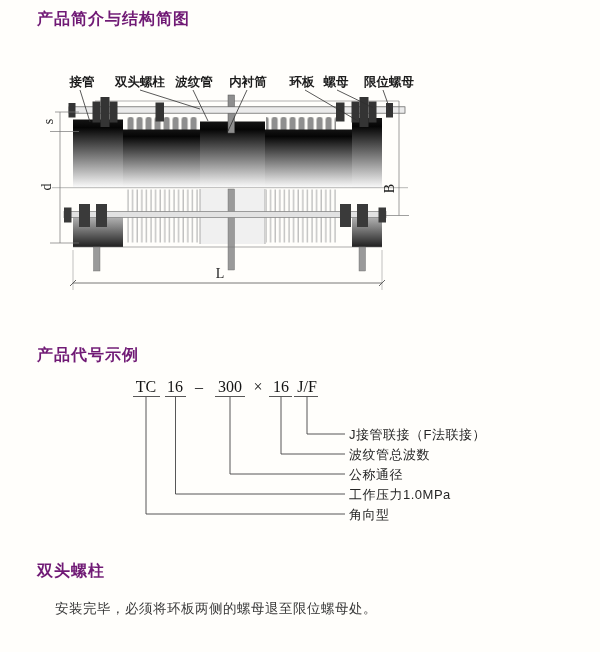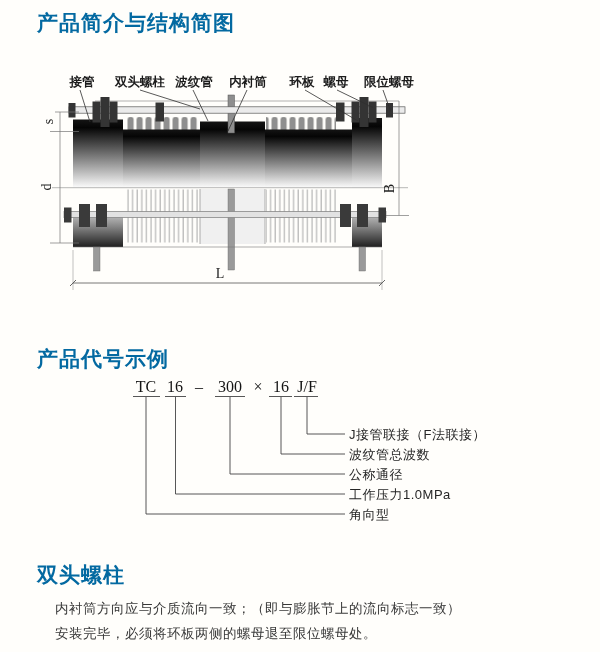--- a/index.html
+++ b/index.html
@@ -5,21 +5,21 @@
   html,body{margin:0;padding:0;}
   body{
     width:600px;height:652px;
     background:#fffefb;
     font-family:"Liberation Sans","DejaVu Sans",sans-serif;
     position:relative;overflow:hidden;
   }
   .page{position:absolute;left:0;top:0;width:600px;height:652px;}
   .sec-title{
     position:absolute;left:37px;
-    font-size:21px;font-weight:bold;color:#0369a1;
+    font-size:16px;font-weight:bold;color:#701a75;
     letter-spacing:1px;white-space:nowrap;
   }
   #title-intro{top:9px;}
   #title-code{top:345px;}
   #title-install{top:561px;}
   .diagram-svg{position:absolute;left:28px;top:58px;}
   .code-svg{position:absolute;left:115px;top:372px;}
   .install-text{
     position:absolute;left:55px;top:596px;width:430px;
     font-size:13.5px;line-height:25px;color:#383838;letter-spacing:0.5px;
@@ -170,17 +170,16 @@
     <text class="callout-label" x="349" y="438.5">J接管联接（F法联接）</text>
     <text class="callout-label" x="349" y="458.5">波纹管总波数</text>
     <text class="callout-label" x="349" y="478.5">公称通径</text>
     <text class="callout-label" x="349" y="498.5">工作压力1.0MPa</text>
     <text class="callout-label" x="349" y="518.5">角向型</text>
   </svg>
 
   <div class="sec-title" id="title-install">双头螺柱</div>
 
   <div class="install-text">
-    <div>内衬筒方向应与介质流向一致；（即与膨胀节上的流向标志一致）</div>
     <div>安装完毕，必须将环板两侧的螺母退至限位螺母处。</div>
   </div>
 
 </div>
 
 </body></html>

